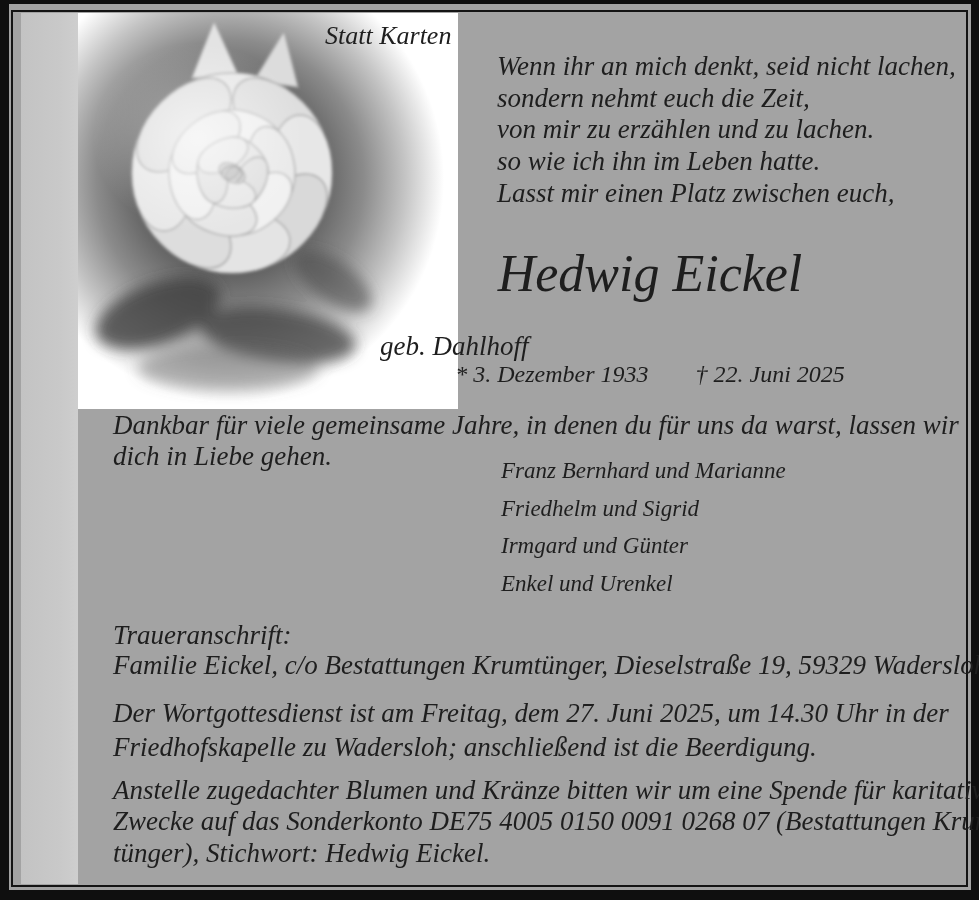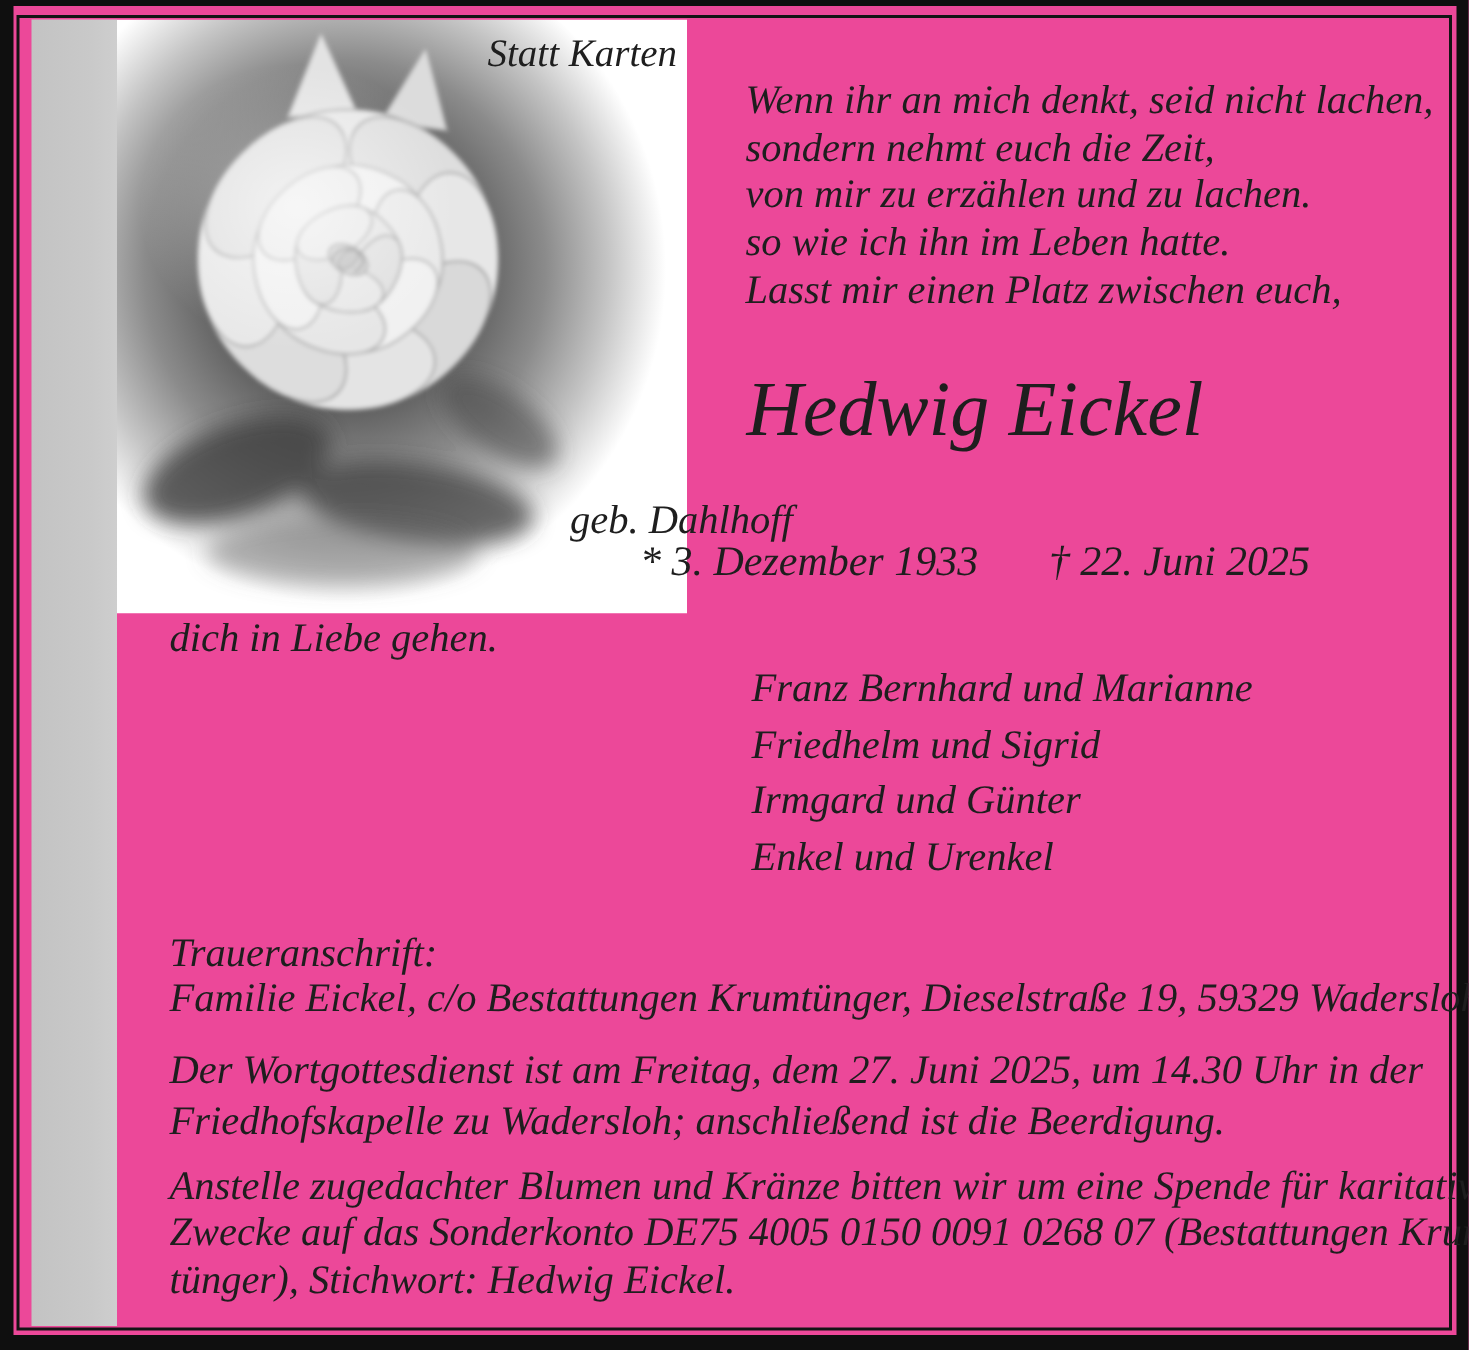--- a/index.html
+++ b/index.html
@@ -1,19 +1,19 @@
 <!DOCTYPE html>
 <html><head>
 <meta charset="utf-8">
 <style>
   html,body{margin:0;padding:0;background:#222;}
   .page{
     position:relative;
     width:979px;height:900px;
-    background:#ec4899;
+    background:#a3a3a3;
     overflow:hidden;
     font-family:"Liberation Serif","DejaVu Serif",serif;
     color:#1e1e1e;
   }
   
   .frame-outer{
     position:absolute;inset:0;
     border-style:solid;border-color:#0f0f0f;
     border-width:4px 8px 10px 9px;
     box-sizing:border-box;
@@ -33,23 +33,23 @@
   .rose{position:absolute;left:78px;top:13px;width:380px;height:396px;}
   
   .txt{position:absolute;font-style:italic;white-space:nowrap;}
   .statt{left:325px;top:21px;font-size:26px;line-height:30px;}
   .poem{left:497px;top:51px;font-size:27px;line-height:31.7px;}
   .name-block{left:380px;top:233px;width:540px;text-align:center;
               font-size:52px;line-height:82px;font-style:italic;}
   .maiden{left:380px;top:331px;width:540px;text-align:left;
           font-size:27px;line-height:30px;}
   .dates{left:378px;top:359px;width:544px;display:flex;justify-content:center;
-         gap:47px;font-size:28px;line-height:31px;}
+         gap:47px;font-size:24px;line-height:31px;}
   .thanks{left:113px;top:410px;font-size:27px;line-height:30.6px;}
-  .family{left:501px;top:440px;font-size:27px;line-height:37.5px;}
+  .family{left:501px;top:452px;font-size:23px;line-height:37.5px;}
   .address{left:113px;top:620px;font-size:27px;line-height:30px;}
   .service{left:113px;top:696px;font-size:27px;line-height:34px;}
   .donation{left:113px;top:775px;font-size:27px;line-height:31.3px;}
 </style>
 </head>
 <body>
 
 <div class="page">
 
   <svg class="rose" viewBox="0 0 380 396" xmlns="http://www.w3.org/2000/svg" aria-hidden="true">
@@ -135,20 +135,21 @@
   <div class="txt name-block">Hedwig Eickel</div>
 
   <div class="txt maiden">geb. Dahlhoff</div>
 
   <div class="txt dates">
     <span>* 3. Dezember 1933</span>
     <span>† 22. Juni 2025</span>
   </div>
 
   <div class="txt thanks">
+    <div>Dankbar für viele gemeinsame Jahre, in denen du für uns da warst, lassen wir</div>
     <div>dich in Liebe gehen.</div>
   </div>
 
   <div class="txt family">
     <div>Franz Bernhard und Marianne</div>
     <div>Friedhelm und Sigrid</div>
     <div>Irmgard und Günter</div>
     <div>Enkel und Urenkel</div>
   </div>
 

